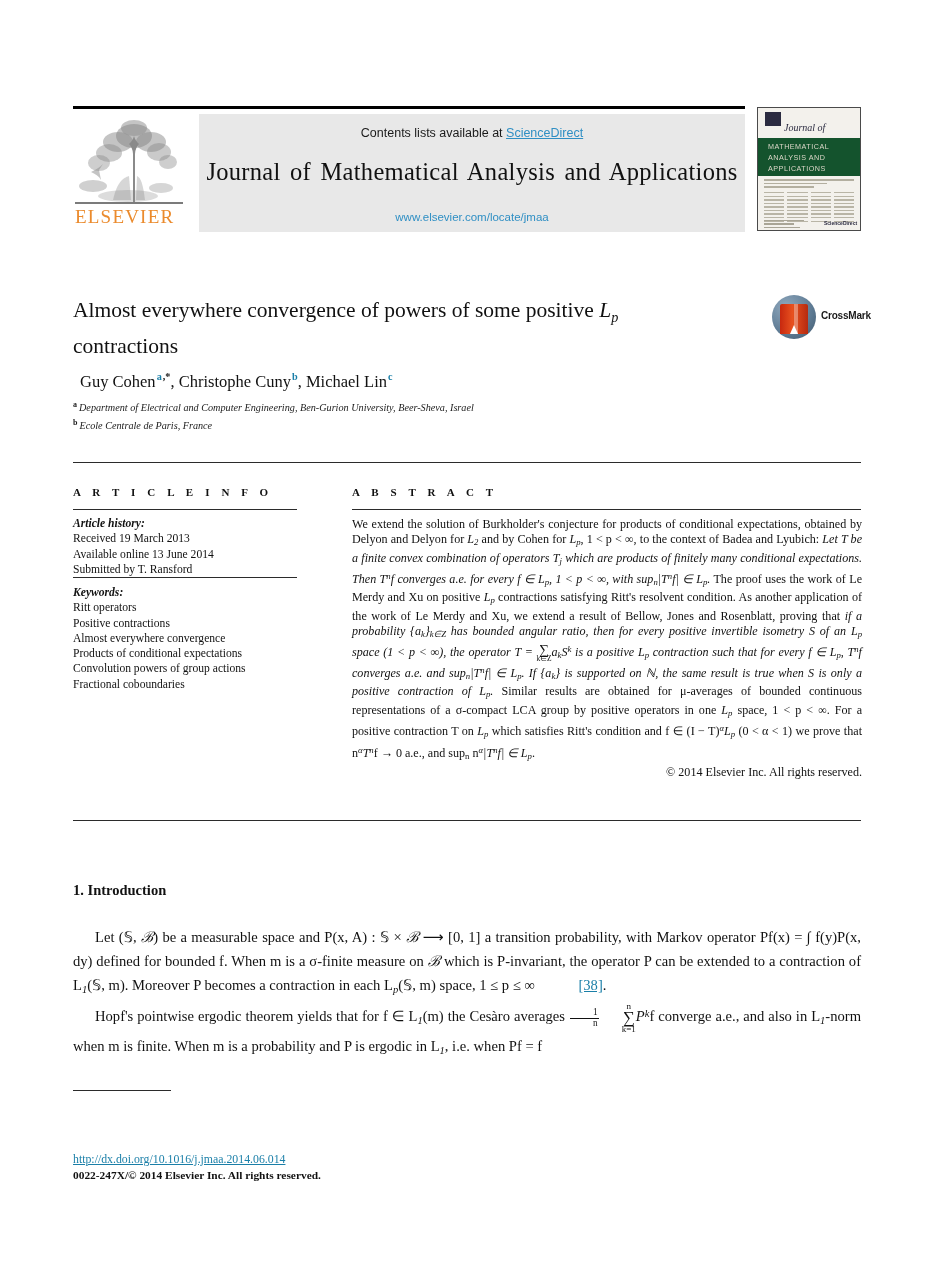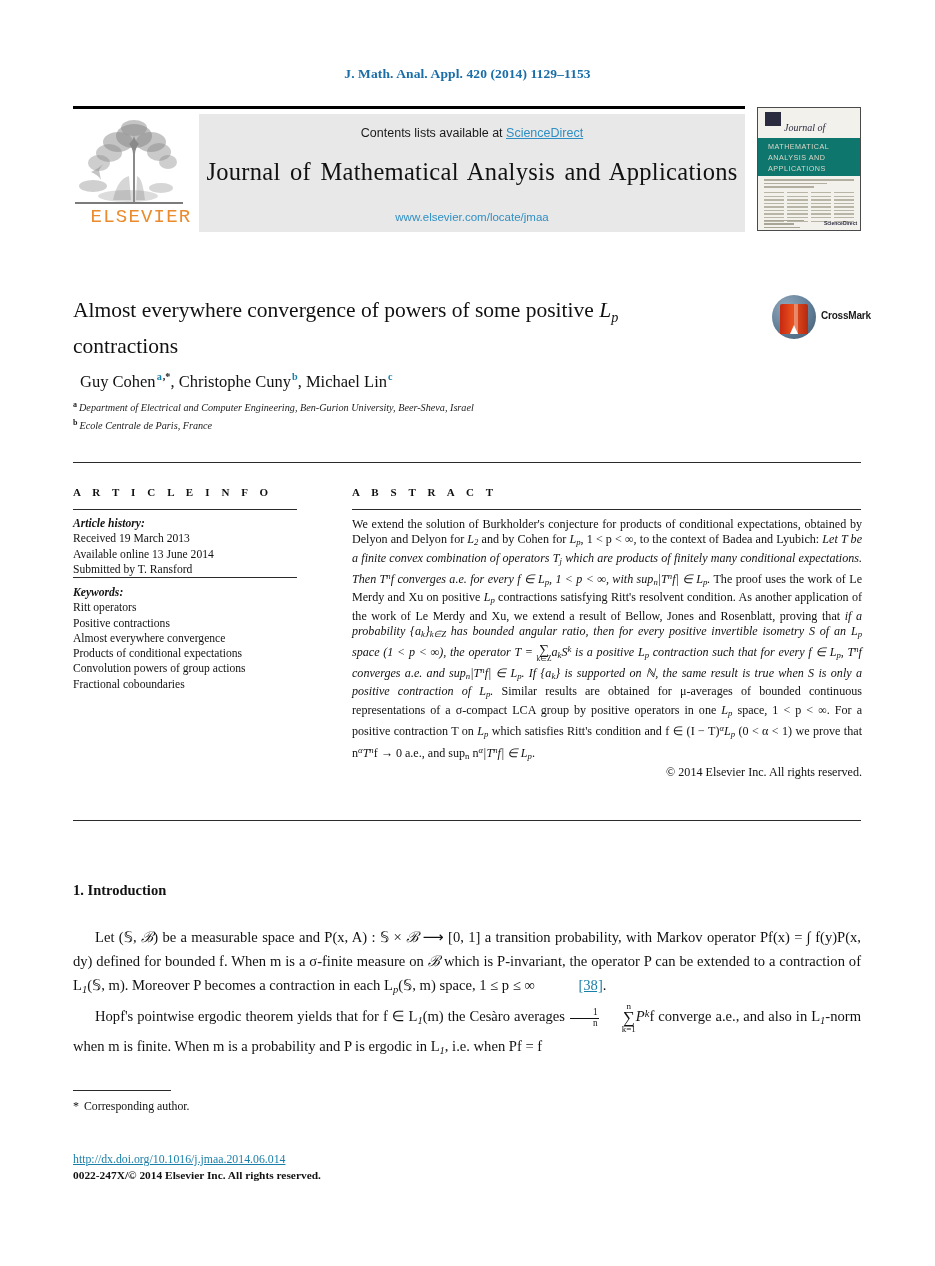--- a/index.html
+++ b/index.html
@@ -52,26 +52,25 @@
   .elsevier-logo {
     position: absolute;
     left: 0px; top: 14px;
     width: 112px;
     height: 112px;
   }
   .elsevier-word {
     position: absolute;
     left: 2px; top: 86px;
     width: 108px;
-    text-align: center;
-    font-family: Liberation Mono, monospace;
+    text-align: left;
+    font-family: Liberation Serif, serif;
     font-size: 19px;
     letter-spacing: 1.2px;
     color: #eb8b2d;
-    margin-left: 12px;
   }
   .elsevier-tree {
     position: absolute;
     left: 0; top: 0;
     width: 110px;
     height: 84px;
   }
   .elsevier-baseline {
     position: absolute;
     left: 2px; top: 82px;
@@ -152,21 +151,21 @@
     font-style: italic;
     font-size: 10px;
     color: #2b2b40;
     text-align: center;
   }
   .cover-band {
     position: absolute;
     left: 0; top: 30px;
     width: 102px;
     height: 38px;
-    background: #0f766e;
+    background: #14532d;
   }
   .cover-band-text {
     position: absolute;
     left: 10px; top: 3px;
     width: 90px;
     font-family: "Liberation Sans", sans-serif;
     font-size: 7.2px;
     line-height: 11px;
     color: #dcd8c9;
     letter-spacing: 0.5px;
@@ -516,21 +515,20 @@
     line-height: 15.5px;
   }
   .doi-block .doi { color: #1a7fa8; }
   .doi-block .issn { color: #111; font-weight: bold; font-size: 11.4px; }
 </style>
 </head>
 <body>
 
 <div class="page">
 
-  <div class="running-head">J. Math. Anal. Appl. 420 (2014) 1129–1153</div>
 
   <div class="masthead">
     <div class="masthead-rule"></div>
 
     <div class="elsevier-logo">
       <svg class="elsevier-tree" viewBox="0 0 110 84">
         <g fill="#8a8a8a">
           <path d="M62 82 L62 34 C62 30 64 26 66 24 C64 22 62 20 61 16 C60 20 58 22 56 24 C58 26 60 30 60 34 L60 82 Z"></path>
           <ellipse cx="61" cy="16" rx="18" ry="12" opacity="0.55"></ellipse>
           <ellipse cx="45" cy="22" rx="15" ry="10" opacity="0.5"></ellipse>
@@ -690,21 +688,20 @@
 
   <div class="sec-title">1.  Introduction</div>
 
   <div class="body-text">
     <p><span>Let (𝕊, </span><span class="it">ℬ</span><span>) be a measurable space and P(x, A) : 𝕊 × </span><span class="it">ℬ</span><span> ⟶ [0, 1] a transition probability, with Markov operator Pf(x) = ∫ f(y)P(x, dy) defined for bounded f. When m is a σ-finite measure on </span><span class="it">ℬ</span><span> which is P-invariant, the operator P can be extended to a contraction of L</span><span class="sub-s it">1</span><span>(𝕊, m). Moreover P becomes a contraction in each L</span><span class="sub-s it">p</span><span>(𝕊, m) space, 1 ≤ p ≤ ∞ </span><a class="ref" href="#">[38]</a><span>.</span></p>
     <p><span>Hopf's pointwise ergodic theorem yields that for f ∈ L</span><span class="sub-s it">1</span><span>(m) the Cesàro averages </span><span class="frac"><span class="num">1</span><span class="den">n</span></span><span class="bigsum"><span class="top">n</span><span class="sig">∑</span><span class="bot">k=1</span></span><span class="it">P</span><span class="sup-s it">k</span><span>f converge a.e., and also in L</span><span class="sub-s it">1</span><span>-norm when m is finite. When m is a probability and P is ergodic in L</span><span class="sub-s it">1</span><span>, i.e. when Pf = f</span></p>
   </div>
 
   <div class="foot-rule"></div>
   <div class="footnote">
-    <div><span class="star-mark">*</span><span>Corresponding author.</span></div>
   </div>
 
   <div class="doi-block">
     <div><a class="doi" href="#">http://dx.doi.org/10.1016/j.jmaa.2014.06.014</a></div>
     <div class="issn">0022-247X/© 2014 Elsevier Inc. All rights reserved.</div>
   </div>
 
 </div>
 
 </body></html>

